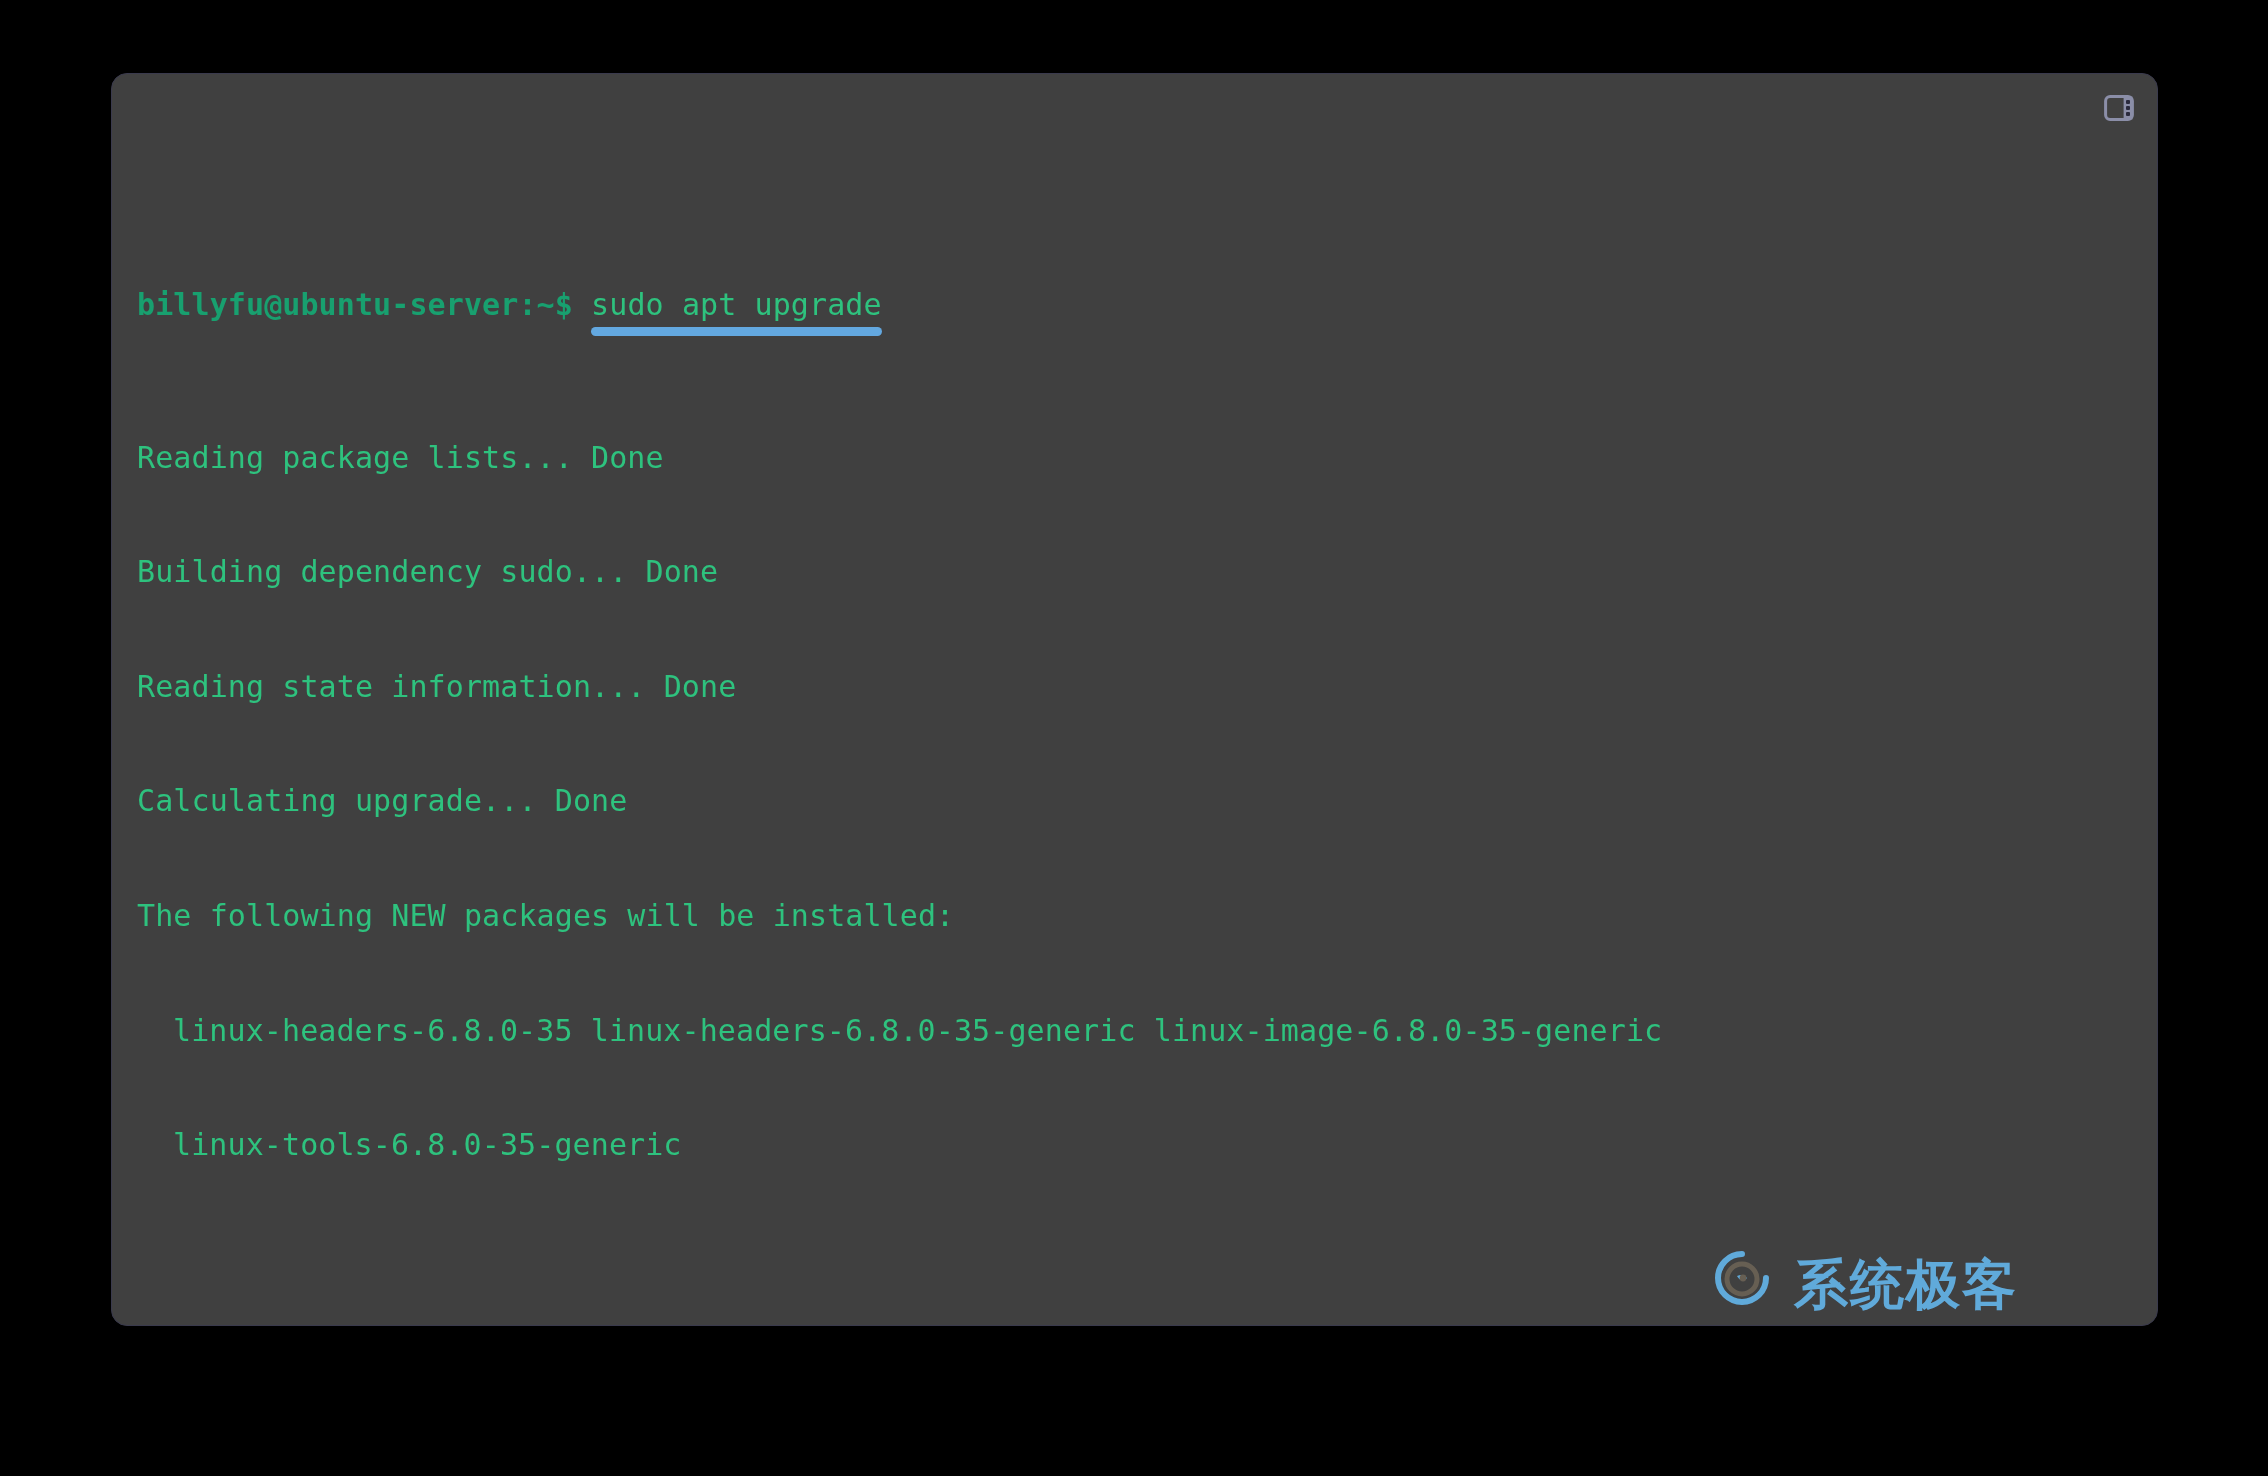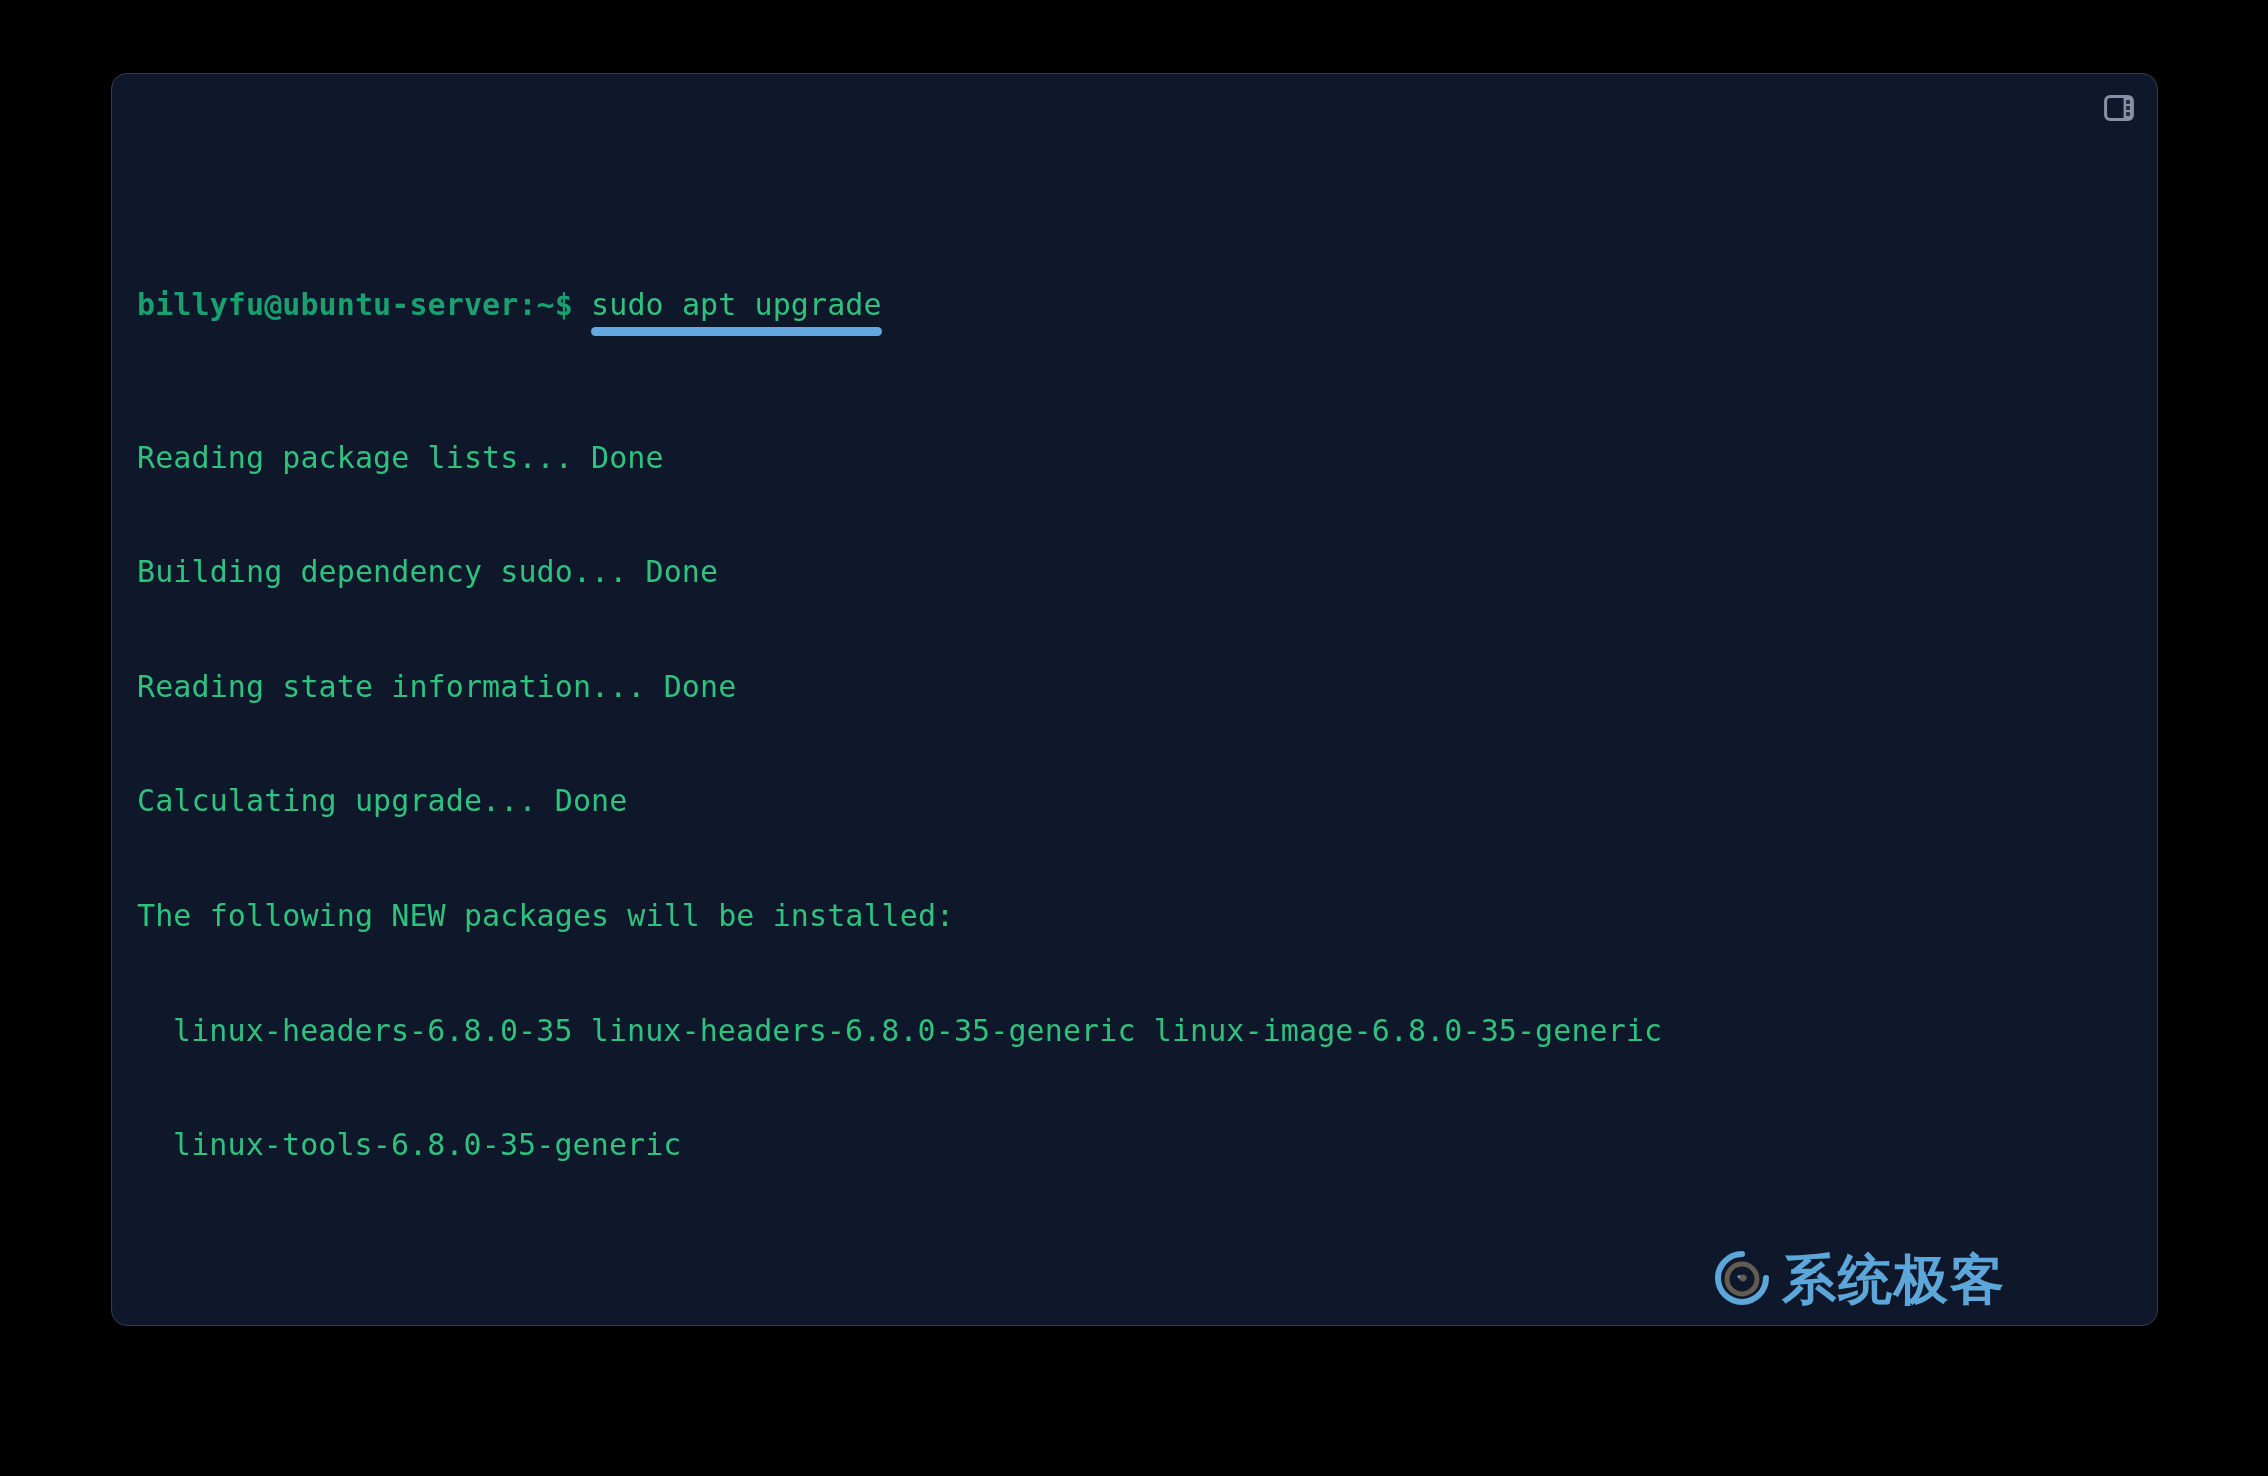--- a/index.html
+++ b/index.html
@@ -15,21 +15,21 @@
     font-family: "DejaVu Sans Mono", "Liberation Mono", monospace;
   }
 
   
   .terminal-window {
     position: absolute;
     left: 111px;
     top: 73px;
     width: 2047px;
     height: 1253px;
-    background: #0f172a;
+    background: #404040;
     border: 1px solid #3a3a4d;
     border-radius: 16px;
     box-sizing: border-box;
     overflow: hidden;
   }
 
   
   .panel-icon-btn {
     position: absolute;
     right: 16px;
@@ -86,22 +86,22 @@
     background: #63a8e0;
     border-radius: 5px;
   }
 
   
   .watermark {
     position: absolute;
     left: 1600px;
     top: 1174px;
     display: flex;
-    align-items: center;
-    gap: 10px;
+    align-items: flex-end;
+    gap: 22px;
     opacity: 0.92;
     pointer-events: none;
   }
   .watermark-logo { flex: none; }
   .watermark-text {
     font-family: "DejaVu Sans", "Liberation Sans", sans-serif;
     font-size: 54px;
     font-weight: bold;
     color: #63b3e8;
     letter-spacing: 2px;

